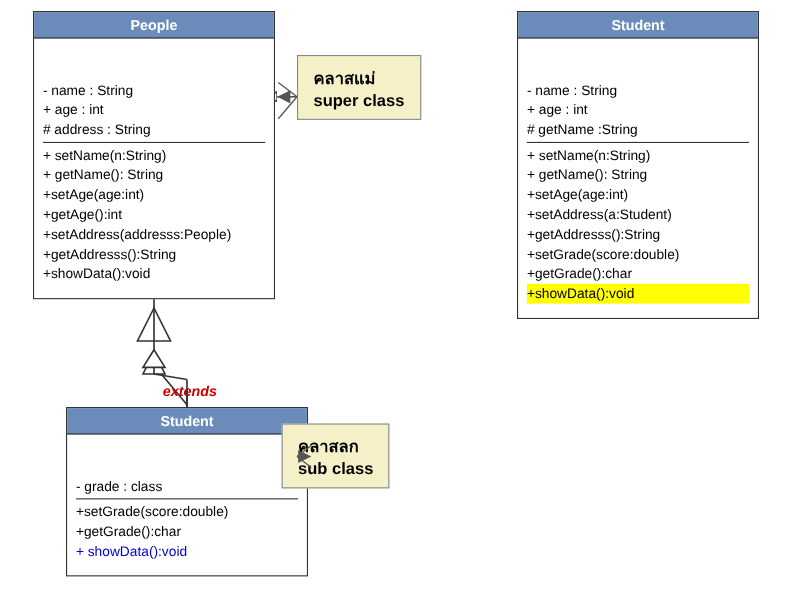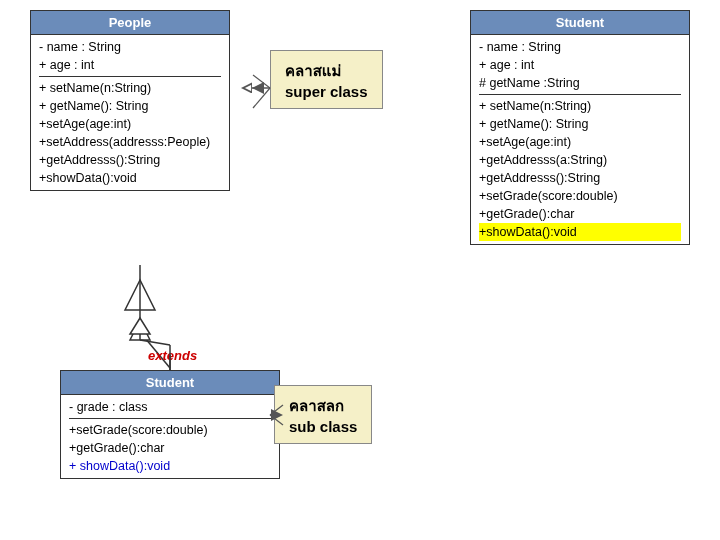--- a/index.html
+++ b/index.html
@@ -23,40 +23,41 @@
       background: #6b8cba;
       color: #fff;
       text-align: center;
       padding: 4px 8px;
       font-weight: bold;
       font-size: 13px;
       border-bottom: 1.5px solid #333;
     }
 
     .uml-body {
-      padding: 3px 8px;
+      padding: 13px 8px;
+      margin-top: 25px;
     }
 
     .uml-row {
       padding: 2px 0;
       font-size: 12.5px;
       color: #000;
       white-space: nowrap;
     }
 
     .uml-divider {
       border-top: 1.5px solid #333;
       margin: 2px 0;
     }
 
     
     #people-box {
       left: 30px;
       top: 10px;
-      width: 200px;
+      width: 220px;
     }
 
     
     #student-box-top {
       left: 470px;
       top: 10px;
       width: 220px;
     }
 
     
@@ -86,21 +87,21 @@
       font-weight: bold;
       text-align: left;
     }
 
     .callout-top {
       left: 270px;
       top: 50px;
     }
 
     .callout-bottom {
-      left: 274px;
+      left: 256px;
       top: 385px;
     }
 
     
     .extends-label {
       position: absolute;
       left: 148px;
       top: 348px;
       color: #cc0000;
       font-size: 13px;
@@ -149,41 +150,43 @@
 
   <line x1="170" y1="368" x2="140" y2="332" stroke="#333" stroke-width="1.5"></line>
   <polygon points="140,320 130,340 150,340" fill="white" stroke="#333" stroke-width="1.5"></polygon>
 </svg>
 
 <div class="uml-box" id="people-box">
   <div class="uml-header">People</div>
   <div class="uml-body">
     <div class="uml-row">- name : String</div>
     <div class="uml-row">+ age : int</div>
+    <div class="uml-row"># address : String</div>
     <div class="uml-divider"></div>
     <div class="uml-row">+ setName(n:String)</div>
     <div class="uml-row">+ getName(): String</div>
     <div class="uml-row">+setAge(age:int)</div>
+    <div class="uml-row">+getAge():int</div>
     <div class="uml-row">+setAddress(addresss:People)</div>
     <div class="uml-row">+getAddresss():String</div>
     <div class="uml-row">+showData():void</div>
   </div>
 </div>
 
 <div class="uml-box" id="student-box-top">
   <div class="uml-header">Student</div>
   <div class="uml-body">
     <div class="uml-row">- name : String</div>
     <div class="uml-row">+ age : int</div>
     <div class="uml-row"># getName :String</div>
     <div class="uml-divider"></div>
     <div class="uml-row">+ setName(n:String)</div>
     <div class="uml-row">+ getName(): String</div>
     <div class="uml-row">+setAge(age:int)</div>
-    <div class="uml-row">+getAddresss(a:String)</div>
+    <div class="uml-row">+setAddress(a:Student)</div>
     <div class="uml-row">+getAddresss():String</div>
     <div class="uml-row">+setGrade(score:double)</div>
     <div class="uml-row">+getGrade():char</div>
     <div class="uml-row highlight-yellow">+showData():void</div>
   </div>
 </div>
 
 <div class="uml-box" id="student-box-bottom">
   <div class="uml-header">Student</div>
   <div class="uml-body">

